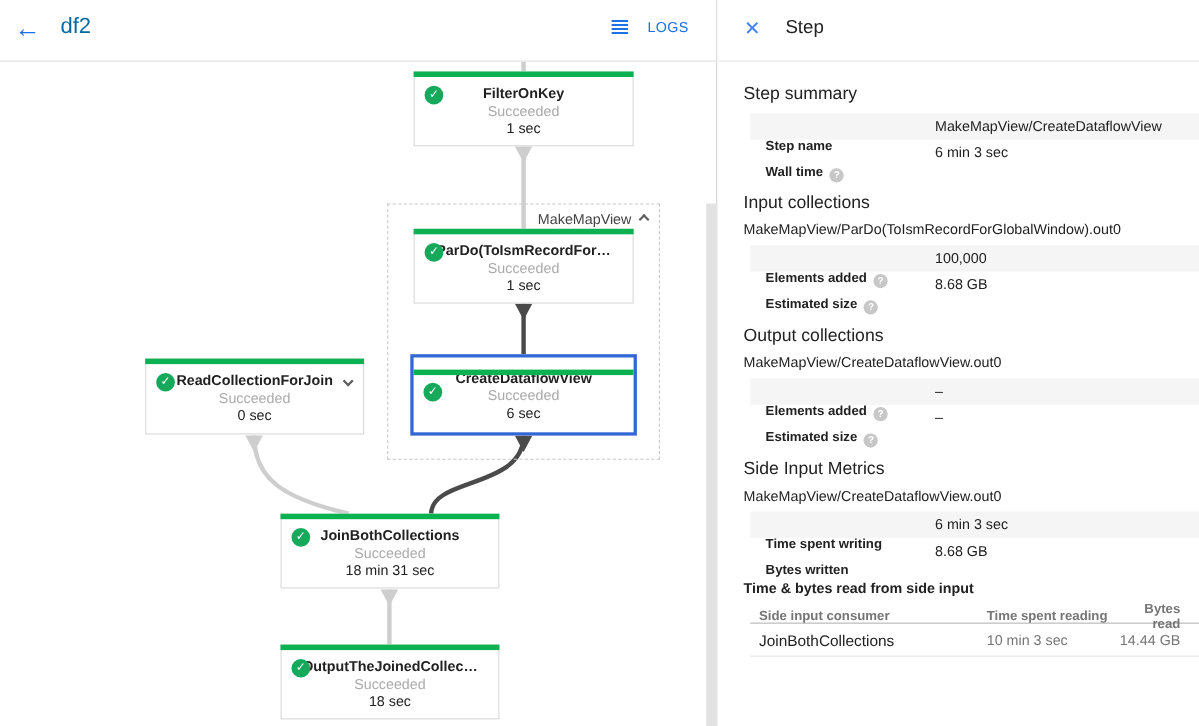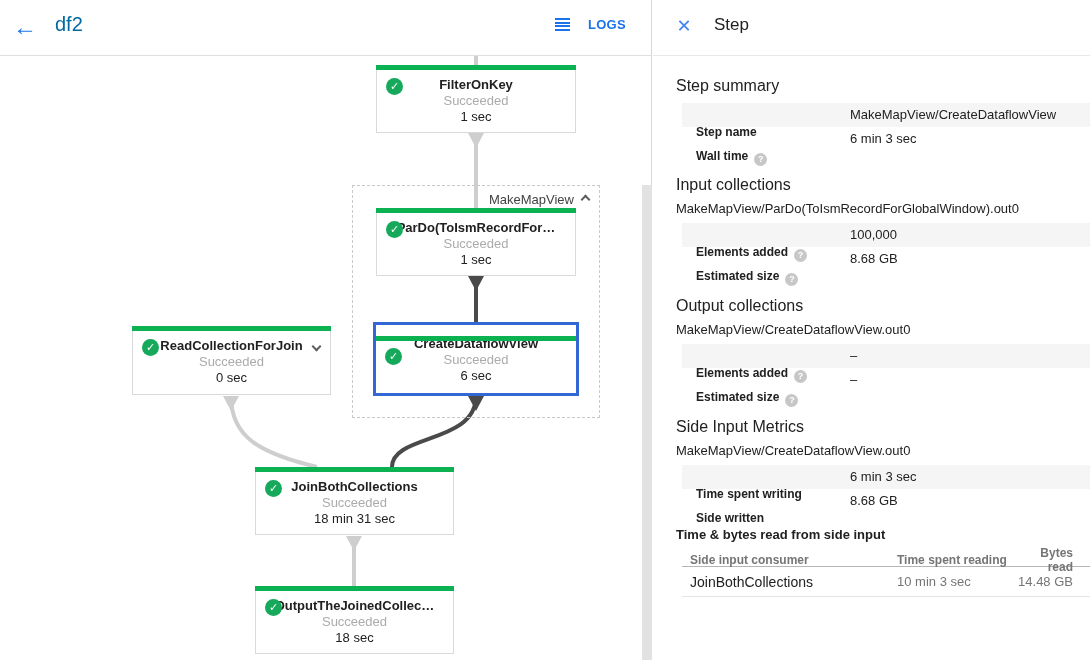--- a/index.html
+++ b/index.html
@@ -5,21 +5,21 @@
   * { margin:0; padding:0; box-sizing:border-box; }
   html,body { width:1090px; height:660px; overflow:hidden; }
   body { font-family:"Liberation Sans","DejaVu Sans",sans-serif; background:#fff; color:#212121; }
   .app { position:relative; width:1090px; height:660px; background:#fff; }
 
   
   .graph-panel { position:absolute; left:0; top:0; width:652px; height:660px; border-right:1px solid #d6d6d6; background:#fff; }
   .graph-header { position:absolute; left:0; top:0; width:100%; height:56px; border-bottom:1px solid #e0e0e0; background:#fff; z-index:5; }
   .back-btn { position:absolute; left:10px; top:12px; width:30px; height:30px; color:#1a73e8; font-size:24px; line-height:30px; text-align:center; cursor:pointer; }
   .job-title { position:absolute; left:55px; top:13px; font-size:20px; color:#0369a1; }
-  .logs-btn { position:absolute; right:25px; top:17px; display:flex; align-items:center; gap:18px; color:#1a73e8; font-size:13px; font-weight:bold; letter-spacing:0.3px; cursor:pointer; }
+  .logs-btn { position:absolute; right:25px; top:17px; display:flex; align-items:center; gap:18px; color:#1a73e8; font-size:13px; font-weight:normal; letter-spacing:0.3px; cursor:pointer; }
   .logs-icon { display:inline-block; width:15px; height:13px; background:repeating-linear-gradient(#1a73e8 0 2px, transparent 2px 3.7px); }
 
   .graph-area { position:absolute; left:0; top:56px; width:652px; height:604px; }
   svg.edges { position:absolute; left:0; top:0; }
 
   .node { position:absolute; background:#fff; border:1px solid #d9d9d9; text-align:center; cursor:pointer; }
   .node-bar { position:absolute; left:-1px; top:-1px; right:-1px; height:5px; background:#0cb152; }
   .check { position:absolute; left:9px; top:12px; width:17px; height:17px; border-radius:50%; background:#16a95c; color:#fff; font-size:11px; line-height:17px; text-align:center; font-weight:bold; }
   .node-title { margin-top:11px; font-size:13px; font-weight:bold; color:#212121; white-space:nowrap; }
   .node-status { margin-top:1px; font-size:13px; color:#ababab; }
@@ -211,33 +211,33 @@
     </div>
 
     <div class="sec-heading mt25">Side Input Metrics</div>
     <div class="sec-subtitle">MakeMapView/CreateDataflowView.out0</div>
     <div class="rows">
       <div class="kv-row alt">
         <span class="kv-label">Time spent writing</span>
         <span class="kv-value">6 min 3 sec</span>
       </div>
       <div class="kv-row">
-        <span class="kv-label">Side written</span>
+        <span class="kv-label">Bytes written</span>
         <span class="kv-value">8.68 GB</span>
       </div>
     </div>
 
     <div class="tbl-heading mt14">Time &amp; bytes read from side input</div>
     <div class="si-table">
       <div class="si-grid si-head">
         <div class="c1">Side input consumer</div>
         <div class="c2">Time spent reading</div>
         <div class="c3">Bytes read</div>
       </div>
       <div class="si-grid si-row">
         <div class="c1">JoinBothCollections</div>
         <div class="c2">10 min 3 sec</div>
-        <div class="c3">14.48 GB</div>
+        <div class="c3">14.44 GB</div>
       </div>
     </div>
 
   </div>
 </div>
 
 </body></html>

